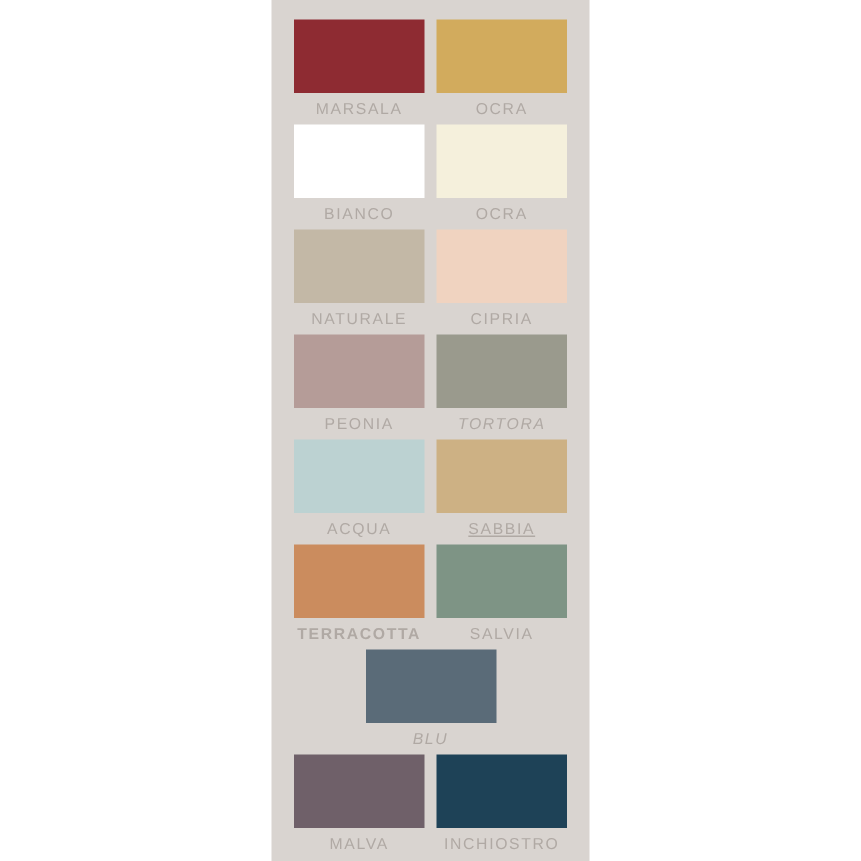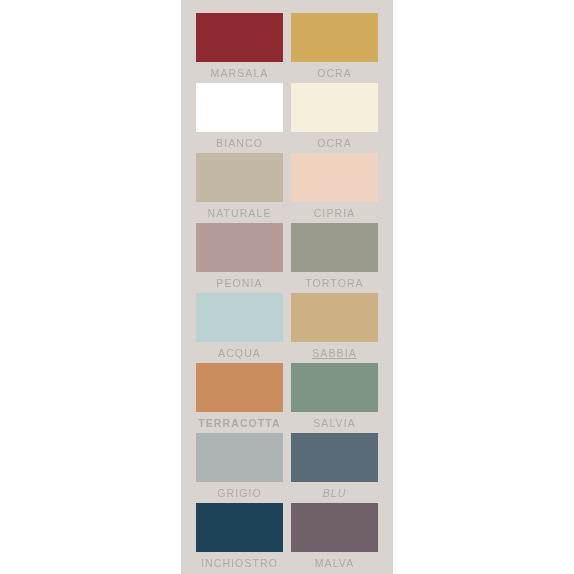--- a/index.html
+++ b/index.html
@@ -110,21 +110,21 @@
       </div>
     </div>
 
     <div class="swatch-row">
       <div class="swatch-cell">
         <span class="swatch-chip" style="background: rgb(181, 156, 152);"></span>
         <span class="swatch-label" style="color: rgb(176, 169, 164);">PEONIA</span>
       </div>
       <div class="swatch-cell">
         <span class="swatch-chip" style="background: rgb(154, 154, 141);"></span>
-        <span class="swatch-label" style="color: rgb(176, 169, 164);">TORTORA</span>
+        <span class="swatch-label" style="color: rgb(176, 169, 164); font-style: italic;">TORTORA</span>
       </div>
     </div>
 
     <div class="swatch-row">
       <div class="swatch-cell">
         <span class="swatch-chip" style="background: rgb(188, 210, 210);"></span>
         <span class="swatch-label" style="color: rgb(176, 169, 164);">ACQUA</span>
       </div>
       <div class="swatch-cell">
         <span class="swatch-chip" style="background: rgb(205, 177, 132);"></span>
@@ -138,34 +138,30 @@
         <span class="swatch-label" style="color: rgb(176, 169, 164); font-weight: bold;">TERRACOTTA</span>
       </div>
       <div class="swatch-cell">
         <span class="swatch-chip" style="background: rgb(126, 148, 133);"></span>
         <span class="swatch-label" style="color: rgb(176, 169, 164);">SALVIA</span>
       </div>
     </div>
 
     <div class="swatch-row">
       <div class="swatch-cell">
-        <span class="swatch-chip" style="background: rgb(174, 180, 180);"></span>
-        <span class="swatch-label" style="color: rgb(176, 169, 164);">GRIGIO</span>
-      </div>
-      <div class="swatch-cell">
         <span class="swatch-chip" style="background: rgb(90, 107, 120);"></span>
         <span class="swatch-label" style="color: rgb(176, 169, 164); font-style: italic;">BLU</span>
       </div>
     </div>
 
     <div class="swatch-row">
       <div class="swatch-cell">
+        <span class="swatch-chip" style="background: rgb(111, 96, 105);"></span>
+        <span class="swatch-label" style="color: rgb(176, 169, 164);">MALVA</span>
+      </div>
+      <div class="swatch-cell">
         <span class="swatch-chip" style="background: rgb(30, 66, 87);"></span>
         <span class="swatch-label" style="color: rgb(176, 169, 164);">INCHIOSTRO</span>
-      </div>
-      <div class="swatch-cell">
-        <span class="swatch-chip" style="background: rgb(111, 96, 105);"></span>
-        <span class="swatch-label" style="color: rgb(176, 169, 164);">MALVA</span>
       </div>
     </div>
 
   </div>
 </div>
 
 </body></html>

